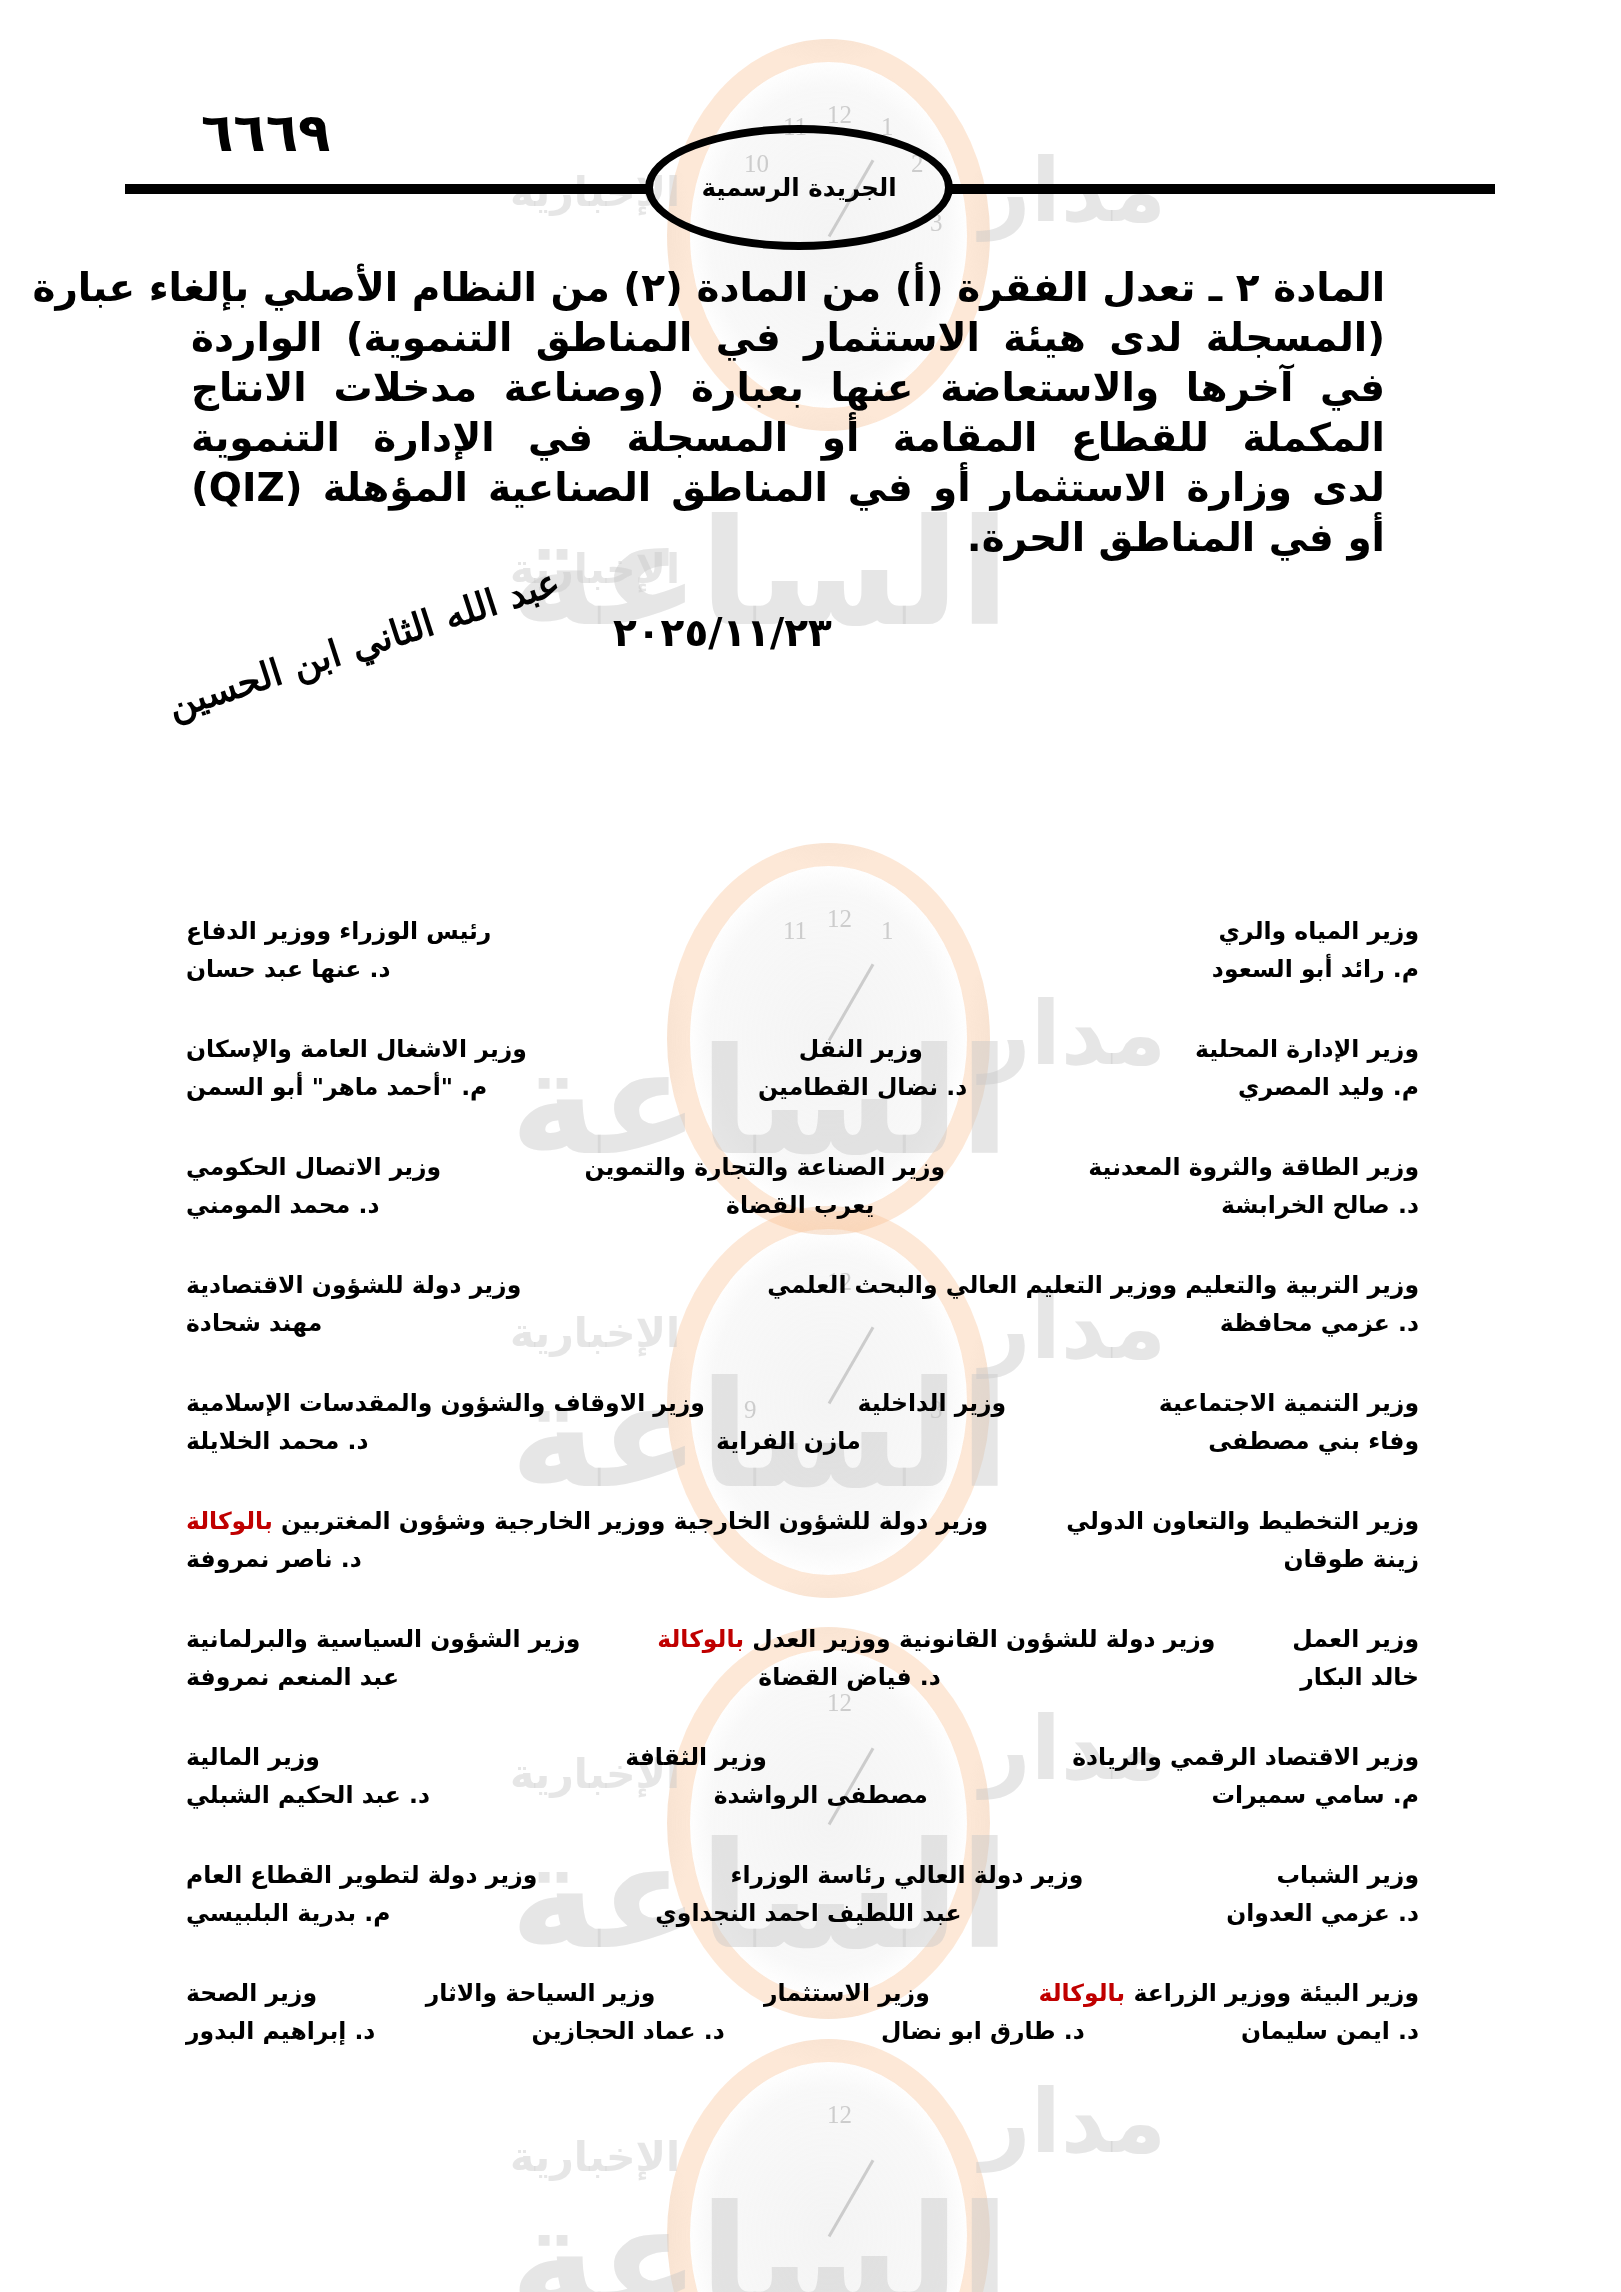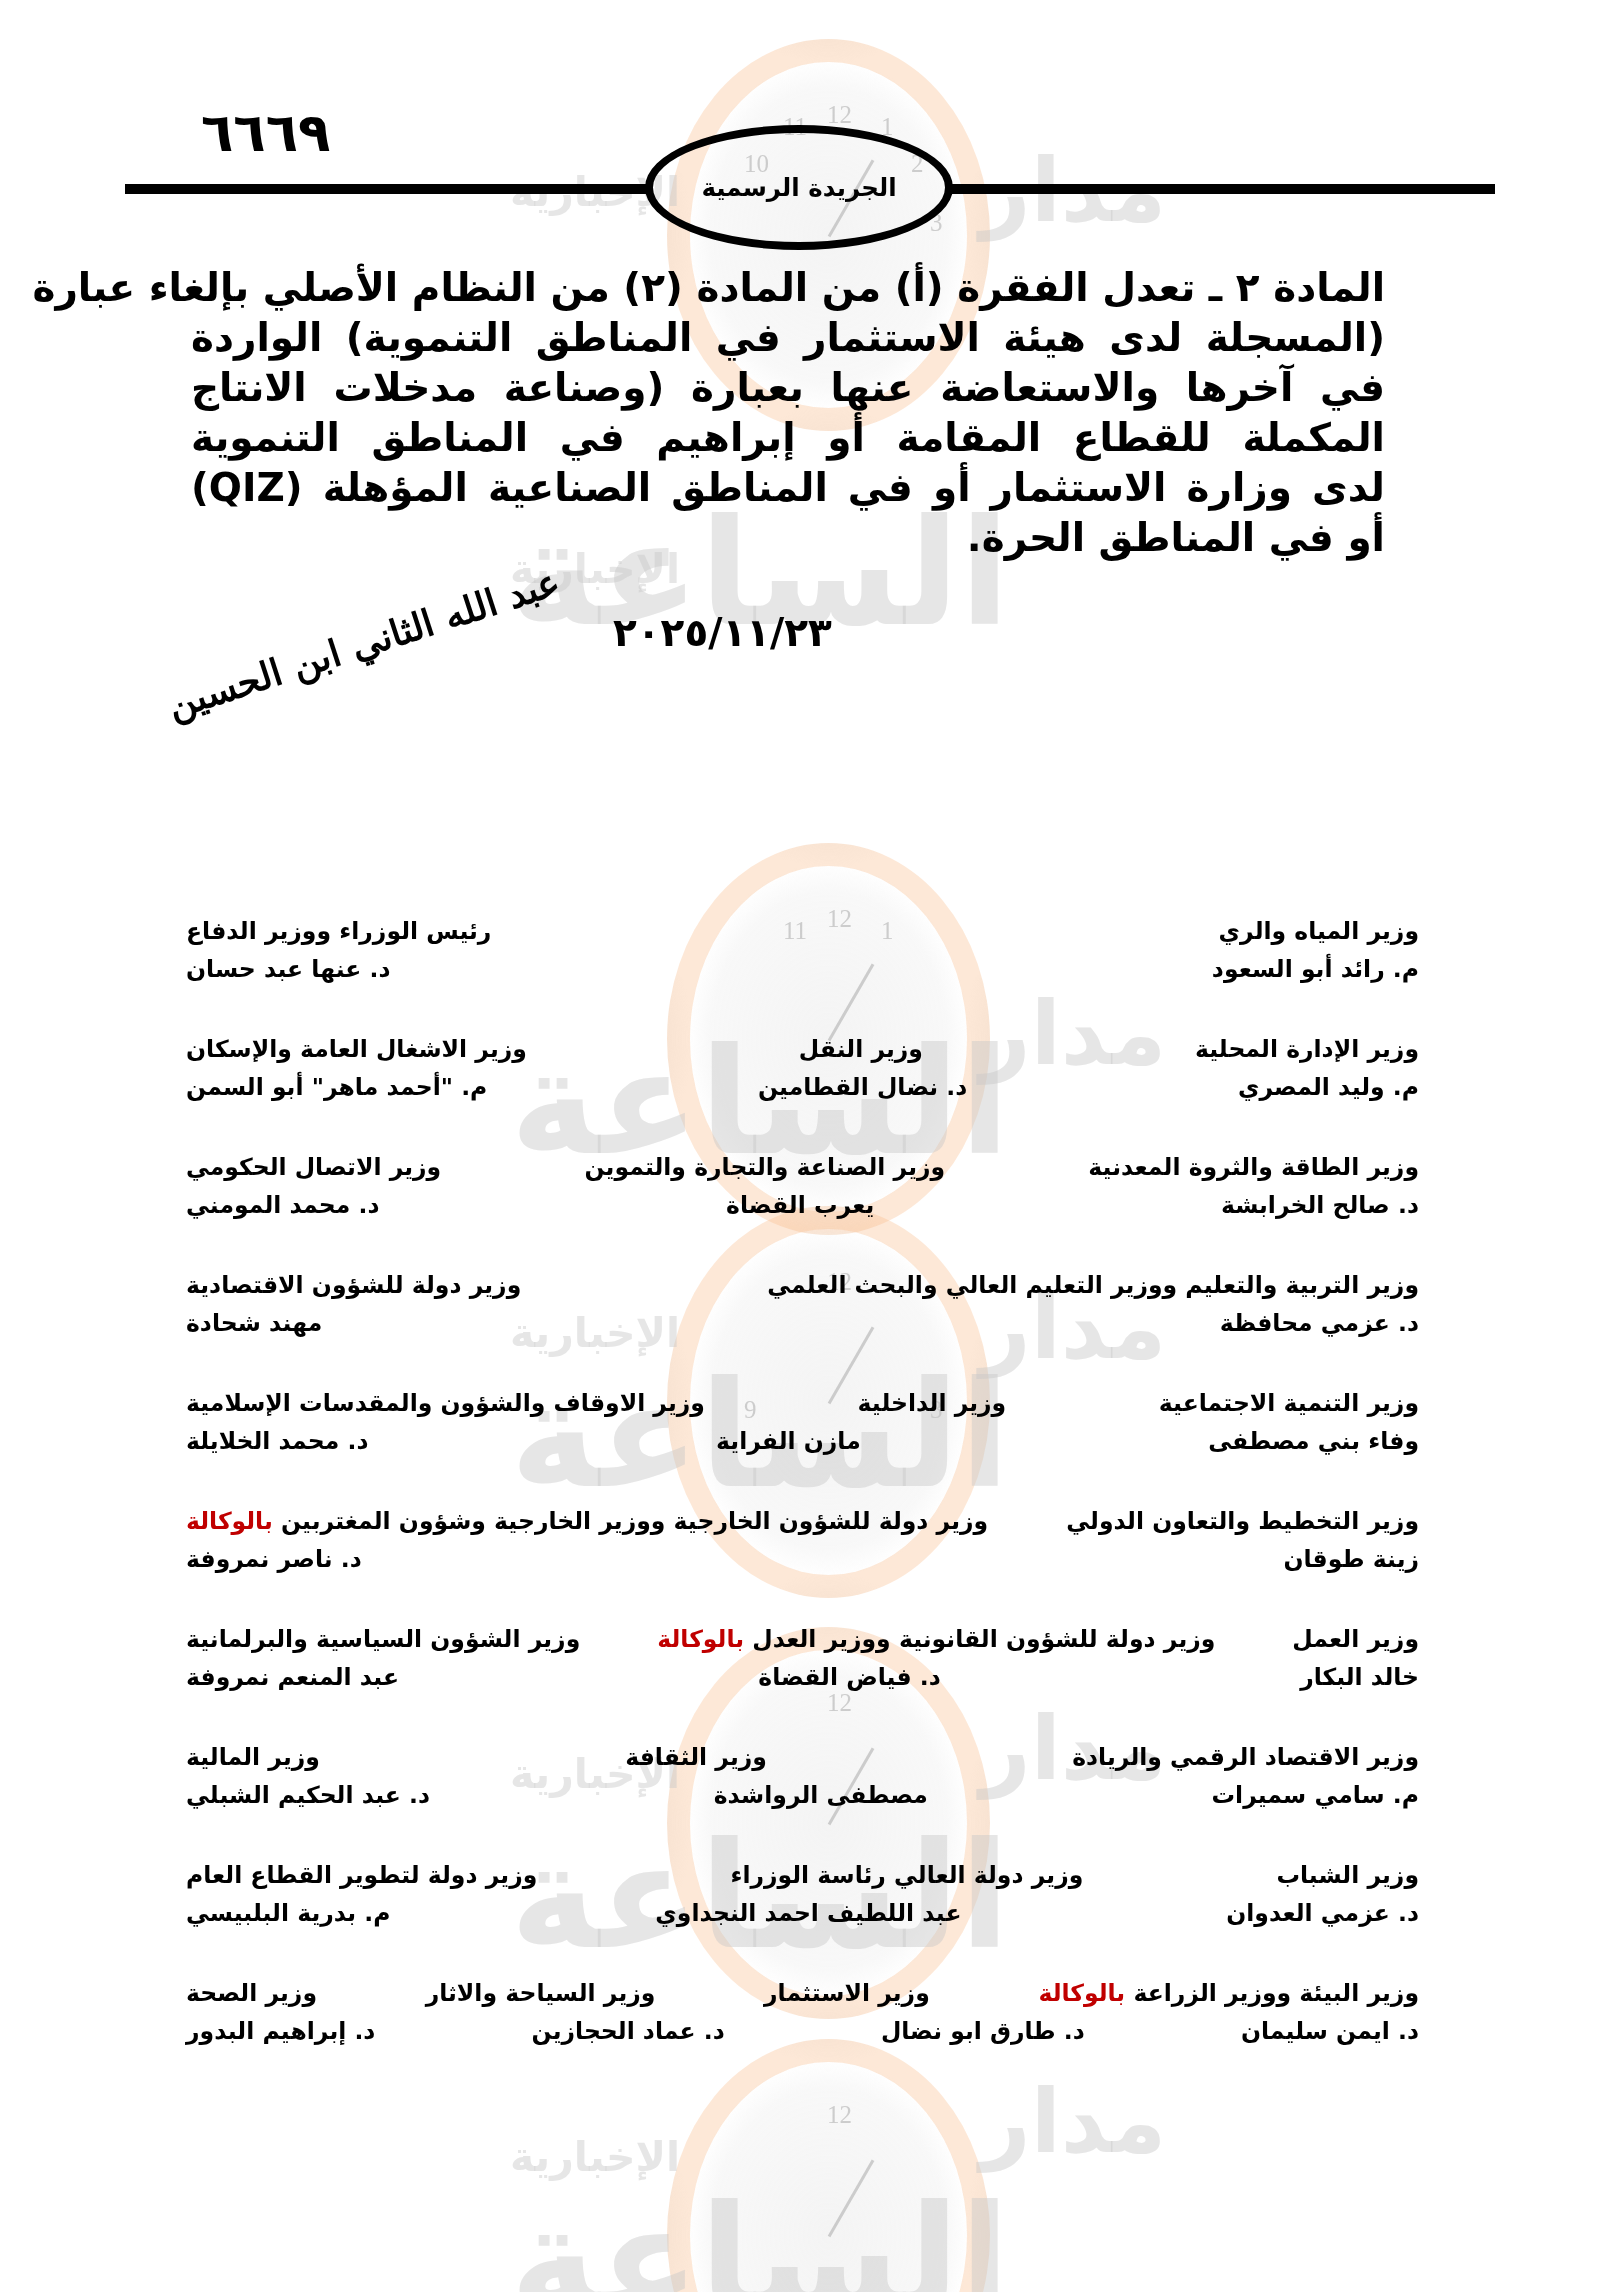--- a/index.html
+++ b/index.html
@@ -122,21 +122,21 @@
 <div class="rule rule-left"></div>
 <div class="rule rule-right"></div>
 <div class="gazette-ellipse">
   <span>الجريدة الرسمية</span>
 </div>
 
 <div class="article">
   <span class="line">المادة ٢ ـ تعدل الفقرة (أ) من المادة (٢) من النظام الأصلي بإلغاء عبارة</span>
   <span class="line">(المسجلة لدى هيئة الاستثمار في المناطق التنموية) الواردة</span>
   <span class="line">في آخرها والاستعاضة عنها بعبارة (وصناعة مدخلات الانتاج</span>
-  <span class="line">المكملة للقطاع المقامة أو إبراهيم في المناطق التنموية</span>
+  <span class="line">المكملة للقطاع المقامة أو المسجلة في الإدارة التنموية</span>
   <span class="line">لدى وزارة الاستثمار أو في المناطق الصناعية المؤهلة (QIZ)</span>
   <span class="line last">أو في المناطق الحرة.</span>
 </div>
 <div class="date">٢٠٢٥/١١/٢٣</div>
 <div class="signature">عبد الله الثاني ابن الحسين</div>
 
 <div class="ministers">
 
   <div class="m-row">
     <div class="m-line" style="width:1233px;">

